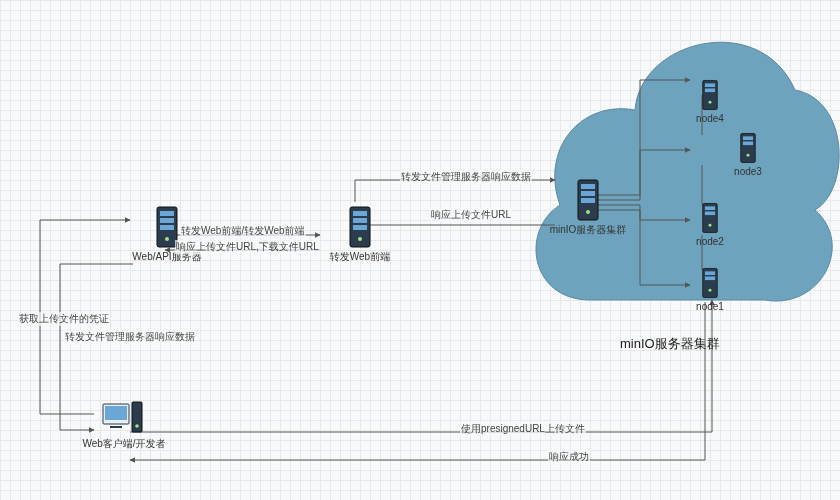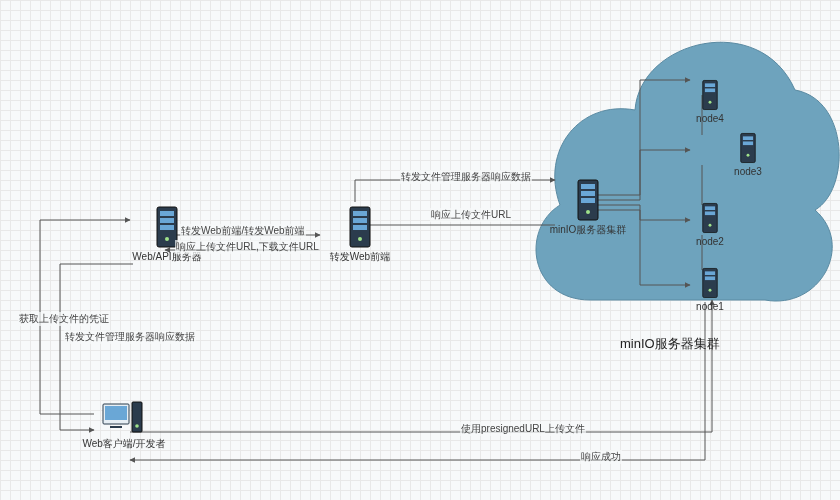--- a/index.html
+++ b/index.html
@@ -196,13 +196,13 @@
 
 <div class="cluster-title" style="left:620px; top:335px">minIO服务器集群</div>
 
 <div class="edge-label" style="left:18px; top:312px">获取上传文件的凭证</div>
 <div class="edge-label" style="left:64px; top:330px">转发文件管理服务器响应数据</div>
 <div class="edge-label" style="left:180px; top:224px">转发Web前端/转发Web前端</div>
 <div class="edge-label" style="left:175px; top:240px">响应上传文件URL,下载文件URL</div>
 <div class="edge-label" style="left:400px; top:170px">转发文件管理服务器响应数据</div>
 <div class="edge-label" style="left:430px; top:208px">响应上传文件URL</div>
 <div class="edge-label" style="left:460px; top:422px">使用presignedURL上传文件</div>
-<div class="edge-label" style="left:580px; top:450px">响应成功</div>
+<div class="edge-label" style="left:548px; top:450px">响应成功</div>
 
 </body></html>

